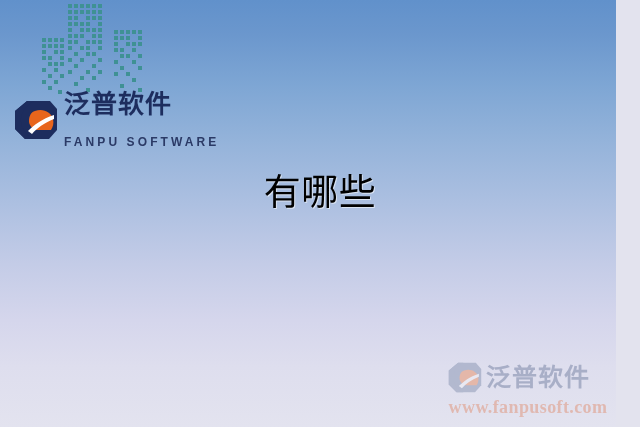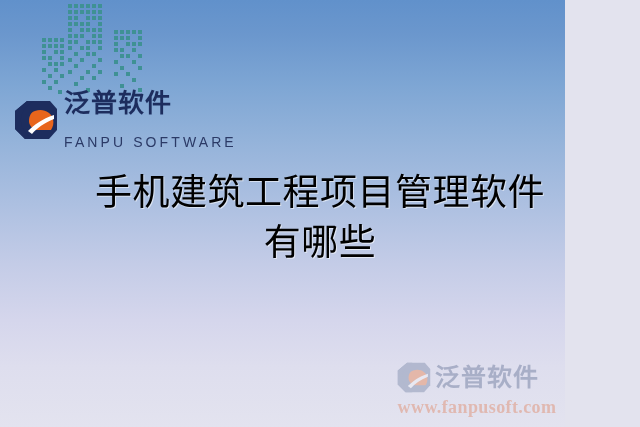--- a/index.html
+++ b/index.html
@@ -4,21 +4,21 @@
 <title>泛普软件</title>
 <style>
   html,body{margin:0;padding:0;}
   body{
     width:640px;height:427px;overflow:hidden;
     font-family:"Liberation Sans",sans-serif;
     background:#e3e3ee;
   }
   #banner{
     position:relative;
-    width:565px;height:427px;
+    width:616px;height:427px;
     overflow:hidden;
     background:linear-gradient(to bottom,
       #6191cb 0%,
       #6b97cd 8%,
       #7ea6d4 20%,
       #94b3da 33%,
       #adc0e1 48%,
       #c4cce7 62%,
       #d5d6ec 75%,
       #dedeee 86%,
@@ -53,22 +53,22 @@
     font-family:"DejaVu Sans","Liberation Sans",sans-serif;
     font-size:26px;
     font-weight:700;
     line-height:1.02;
     color:#1d2d5e;
     letter-spacing:1px;
     white-space:nowrap;
   }
   #logo .en{
     font-family:"Liberation Sans",sans-serif;
-    font-size:14px;
-    font-weight:400;
+    font-size:12px;
+    font-weight:700;
     color:#2b3a66;
     letter-spacing:3.1px;
     margin-top:18px;
     white-space:nowrap;
   }
 
   
   #headline{
     position:absolute;
     left:0;top:168px;
@@ -257,21 +257,20 @@
         <path d="M11 39 L1 29 L1 11 L13 1 L20 1 C11 6 6 14 7 22 C8 30 13 36 20 39 Z" fill="#1d2d5e"></path>
       </svg>
     </span>
     <span class="wordmark">
       <span class="cn">泛普软件</span>
       <span class="en">FANPU SOFTWARE</span>
     </span>
   </div>
 
   <div id="headline">
-    <span class="l1">手机建筑工程项目管理软件</span>
     <span class="l2">有哪些</span>
   </div>
 
   <div id="watermark">
     <div class="wrow">
       <span class="wmark">
         <svg viewBox="0 0 44 40" xmlns="http://www.w3.org/2000/svg" aria-hidden="true">
           <path d="M13 1 L36 1 L43 9 L43 30 L35 39 L11 39 L1 29 L1 11 Z" fill="#98a2bd"></path>
           <path d="M21 11 C29 8 37 12 39 19 C40 23 39 27 37 30 L23 30
                    C18 29 15 25 15 21 C15 16 17 12 21 11 Z" fill="#e8a07f"></path>

